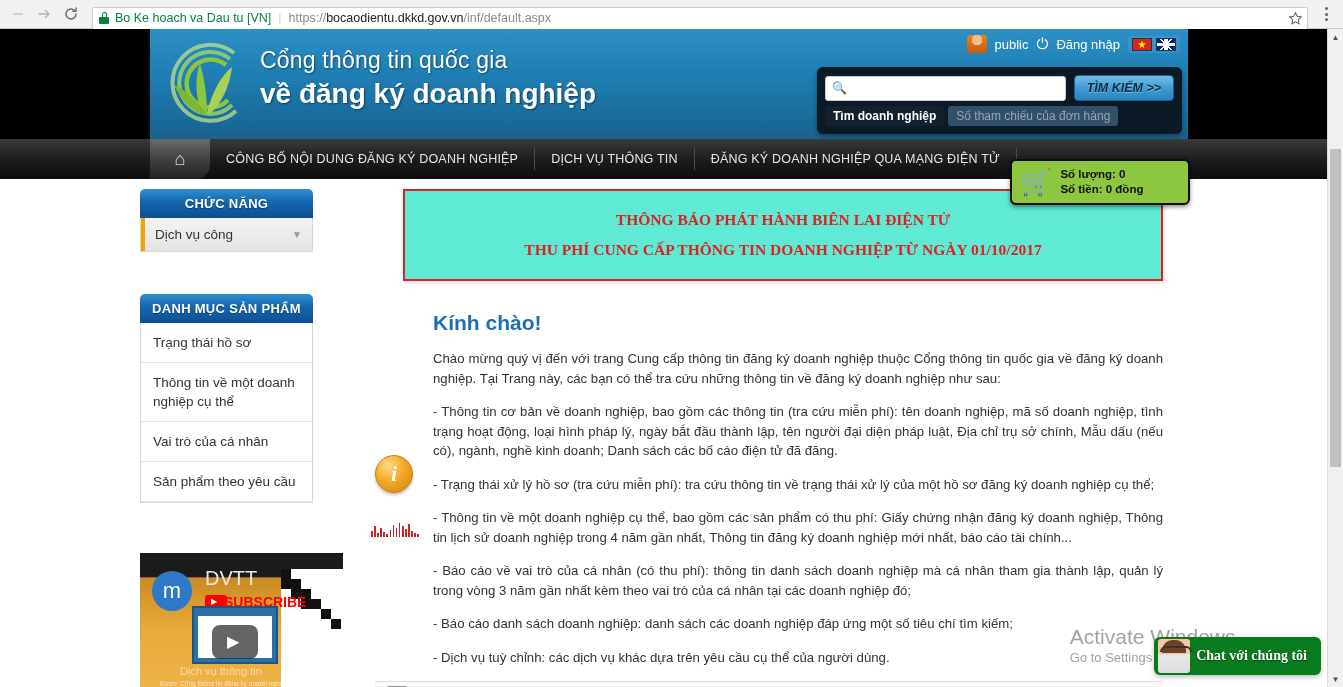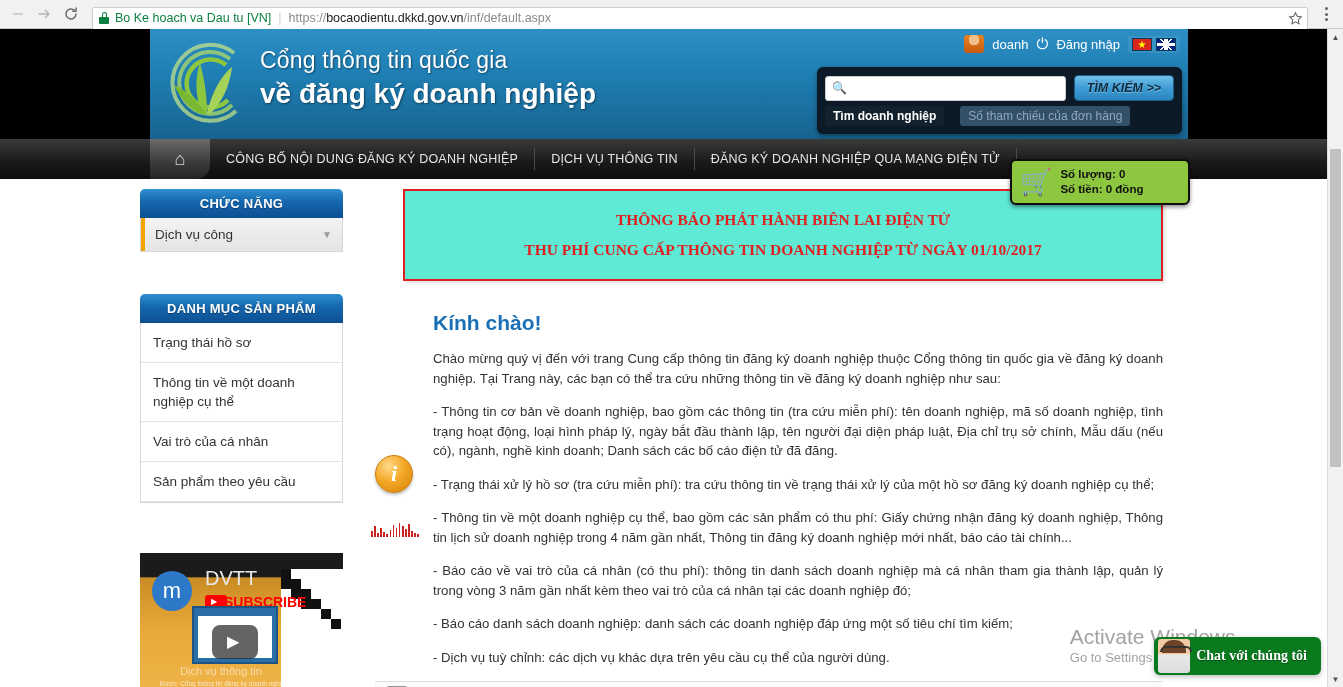--- a/index.html
+++ b/index.html
@@ -152,21 +152,21 @@
   }
   .search-mag { color:#555; font-size:12px; margin-right:4px; }
   .search-btn {
     background: linear-gradient(180deg,#72c0e8 0%, #3e9cd4 50%, #2b86bd 100%);
     color:#0d2b3e; font-weight:bold; font-size:12.5px;
     border:1px solid #1c5f87; border-radius:4px;
     padding:5px 12px; white-space:nowrap;
     text-shadow: 0 1px 0 rgba(255,255,255,.35);
     font-style: italic;
   }
-  .search-tabs { display:flex; gap:16px; margin-top:5px; }
+  .search-tabs { display:flex; gap:4px; margin-top:5px; }
   .stab {
     font-size:12px; padding:3px 8px; border-radius:3px;
   }
   .stab.active { background:#12212e; color:#fff; font-weight:bold; }
   .stab.inactive { background:#33506a; color:#8fa7ba; }
 
   
   .navbar {
     height: 40px;
     background: linear-gradient(180deg,#3a3a3a 0%, #1b1b1b 55%, #0d0d0d 100%);
@@ -204,21 +204,21 @@
   
   .body-area {
     position:relative;
     background:#fff;
     height: 508px;
   }
   .content-row { display:flex; padding-top: 10px; }
   .sidebar { width: 205px; margin-left: 140px; flex:0 0 205px; }
   .main-col { flex:1 1 auto; margin-left: 58px; margin-right: 180px; }
 
-  .panel { width:203px; margin-bottom: 12px; }
+  .panel { width:173px; margin-bottom: 12px; }
   .panel-head {
     background: linear-gradient(180deg,#2f8fd0 0%, #1566ad 45%, #0d4f93 100%);
     color:#fff; font-weight:bold; font-size:13px;
     text-align:center; padding:7px 0;
     border-radius: 5px 5px 0 0;
     letter-spacing:.3px;
     text-shadow: 0 1px 1px rgba(0,0,0,.35);
   }
   .panel-body { border:1px solid #d7d7d7; border-top:none; background:#fff; }
   .dv-item {
@@ -447,21 +447,21 @@
           <path d="M44 70 C34 56 22 46 12 42 C20 58 30 68 42 72 Z" fill="#7bb832"></path>
         </svg>
       </div>
       <div class="brand-text">
         <div class="brand-line1">Cổng thông tin quốc gia</div>
         <div class="brand-line2">về đăng ký doanh nghiệp</div>
       </div>
 
       <div class="user-bar">
         <span class="user-avatar"></span>
-        <span>doanh</span>
+        <span>public</span>
         <span class="power-ico">⏻</span>
         <span>Đăng nhập</span>
         <span class="flags-box">
           <span class="flag flag-vn"></span>
           <span class="flag flag-uk"></span>
         </span>
       </div>
 
       <div class="search-shell">
         <div class="search-row">

